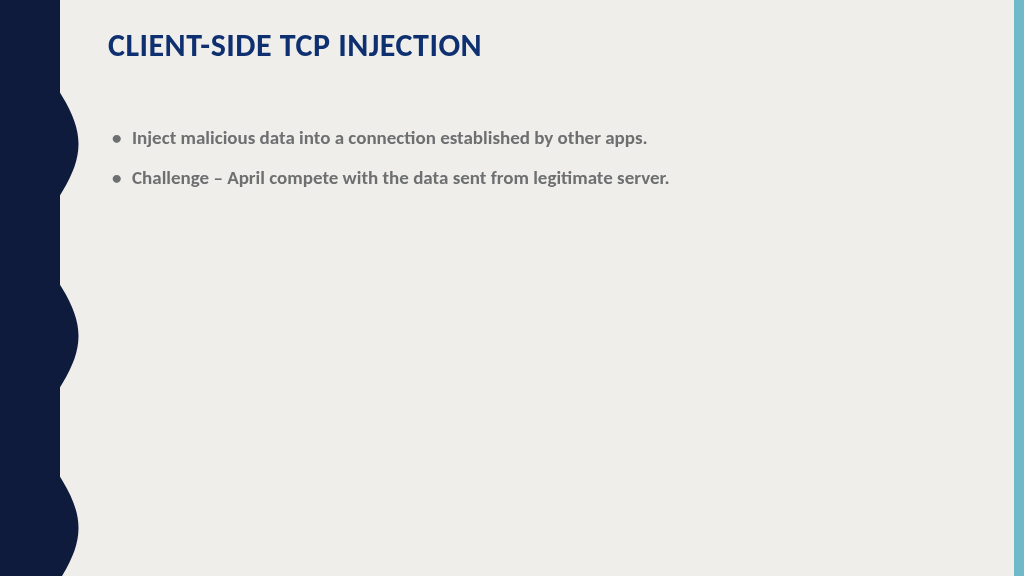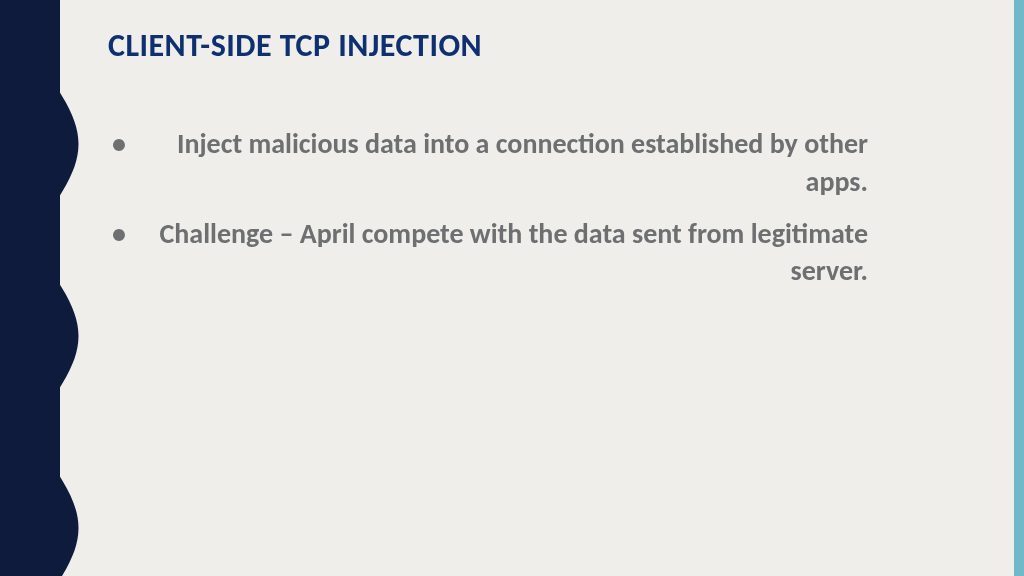--- a/index.html
+++ b/index.html
@@ -49,24 +49,23 @@
     font-weight: 800;
     letter-spacing: 0.5px;
     color: #0f3070;
     text-transform: uppercase;
     margin-bottom: 60px;
   }
   ul.bullets {
     list-style: none;
     color: #6d6f71;
     font-weight: 700;
-    font-size: 28px;
+    font-size: 19px;
     line-height: 1.35;
     max-width: 760px;
-    text-align: right;
   }
   ul.bullets li {
     position: relative;
     padding-left: 24px;
     margin-bottom: 14px;
   }
   ul.bullets li::before {
     content: "•";
     position: absolute;
     left: 4px;

